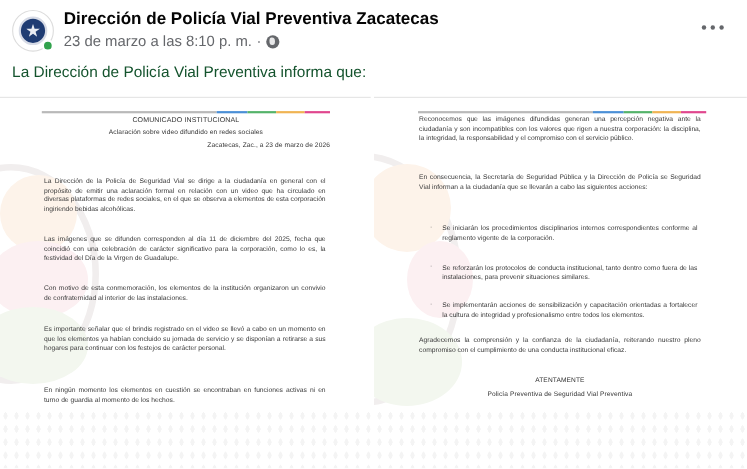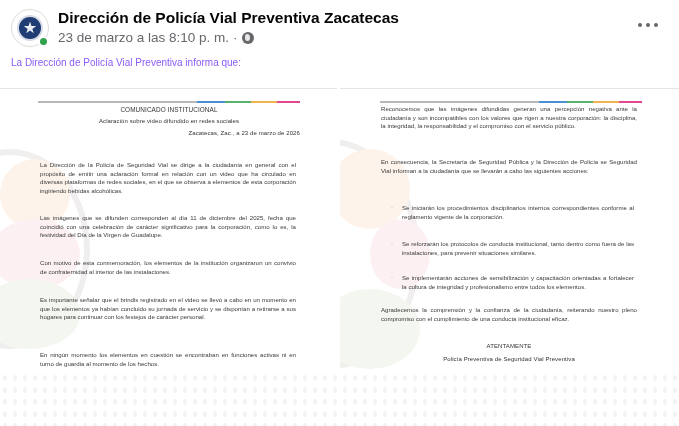--- a/index.html
+++ b/index.html
@@ -17,21 +17,21 @@
     background: #31a24c; border: 2px solid #fff; }
 
   .page-name { position: absolute; left: 58px; top: 9px; font-size: 15.5px; font-weight: bold; color: #050505; white-space: nowrap; }
   .meta { position: absolute; left: 58px; top: 30px; font-size: 13.5px; color: #65676b; white-space: nowrap; display: flex; align-items: center; gap: 4px; }
   .globe-icon { display: inline-block; width: 12px; height: 12px; border-radius: 50%; background: #65676b; position: relative; }
   .globe-icon::after { content: ""; position: absolute; left: 3px; top: 2px; width: 5px; height: 7px; border-radius: 40% 60% 50% 50%; background: #fff; opacity: .85; }
 
   .more-button { position: absolute; left: 636px; top: 17px; width: 24px; height: 16px; display: flex; align-items: center; justify-content: space-between; padding: 0 2px; cursor: pointer; }
   .more-button span { width: 4px; height: 4px; border-radius: 50%; background: #65676b; display: block; }
 
-  .post-text { position: absolute; left: 11px; top: 57px; font-size: 10px; color: #8b5cf6; white-space: nowrap; }
+  .post-text { position: absolute; left: 11px; top: 57px; font-size: 14px; color: #14532d; white-space: nowrap; }
 
   .media { position: absolute; left: 0; top: 88px; width: 679px; height: 338px; }
   .doc-page { position: absolute; top: 0; height: 338px; background: #fff; overflow: hidden; border-top: 1px solid #e4e4e4; }
   .doc-left { left: 0; width: 337px; }
   .doc-right { left: 340px; width: 339px; }
 
   .watermark { position: absolute; pointer-events: none; }
   .wm-circle { position: absolute; border-radius: 50%; }
   .wm-left { left: -70px; top: 60px; width: 160px; height: 200px; }
   .wm-right { left: 0px; top: 50px; width: 80px; height: 230px; }

